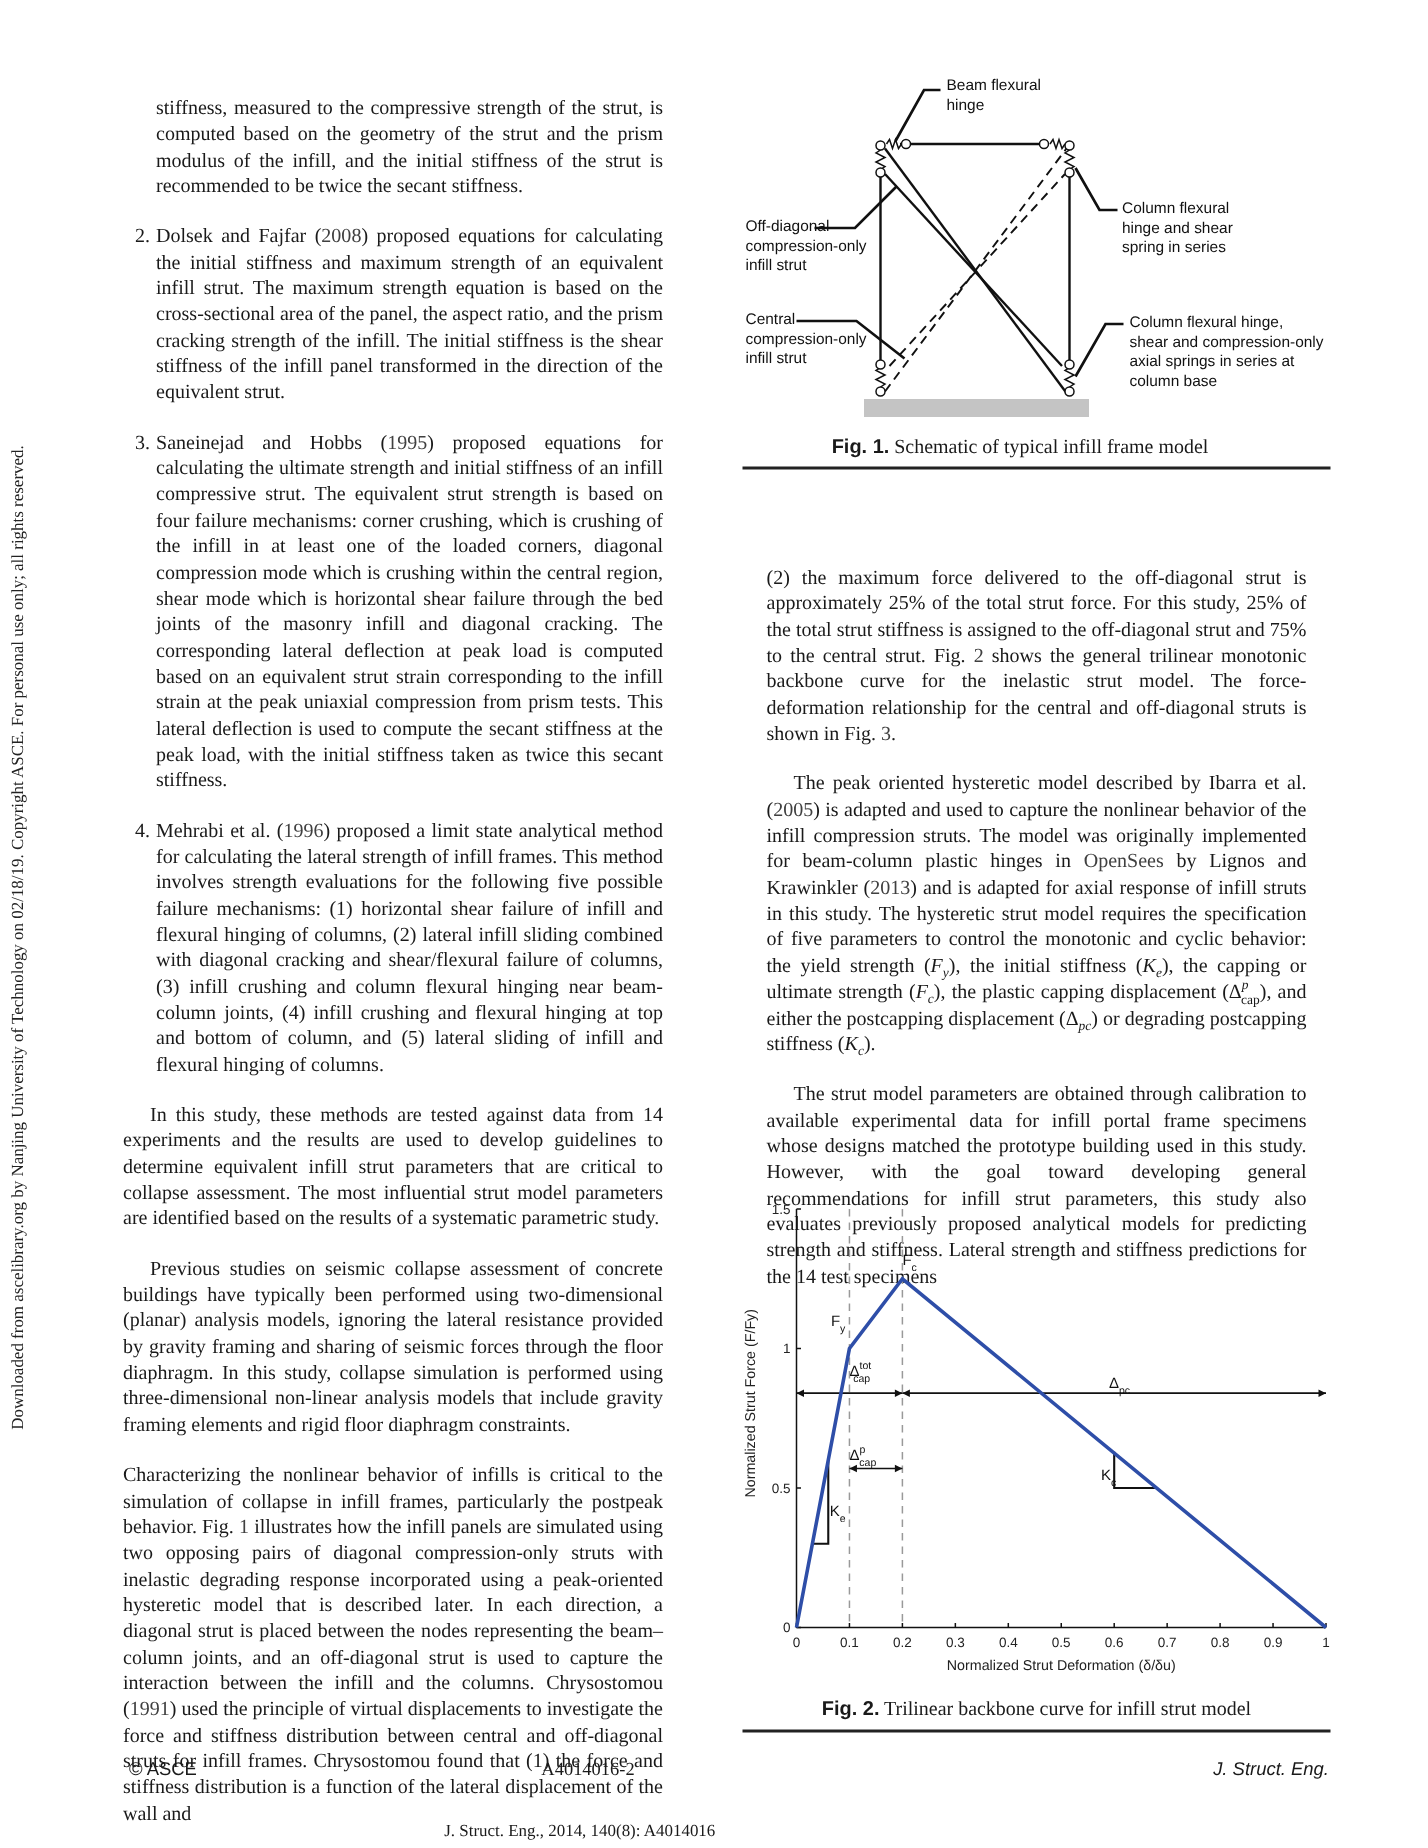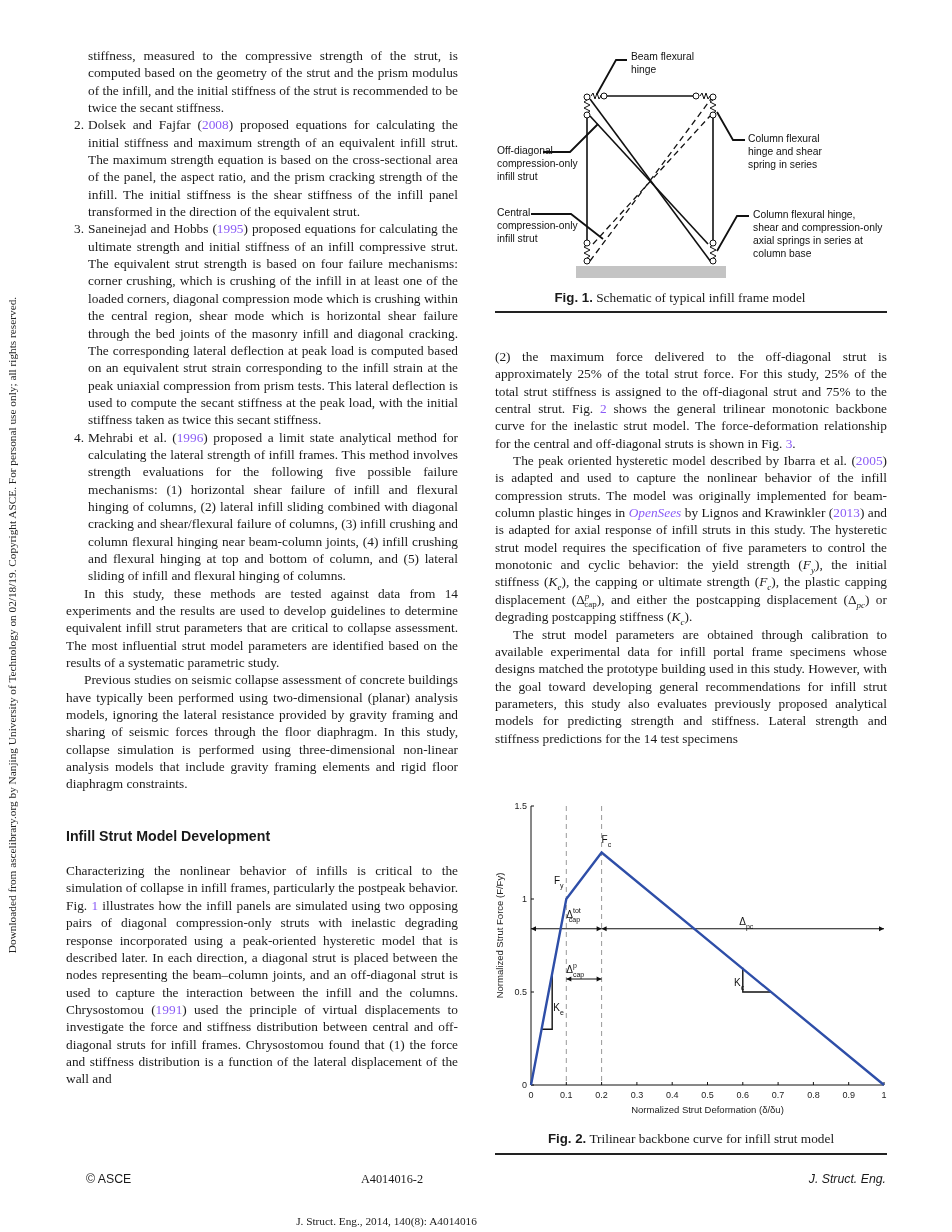--- a/index.html
+++ b/index.html
@@ -4,28 +4,28 @@
 <style>
   html, body { margin: 0; padding: 0; background: #ffffff; }
   body { width: 952px; height: 1232px; position: relative; overflow: hidden;
          font-family: "Liberation Serif", serif; color: #1a1a1a; }
   .sidebar-note { position: absolute; left: 2px; top: 250px; width: 20px; height: 750px; }
   .sidebar-note span { position: absolute; left: 50%; top: 50%;
     transform: translate(-50%, -50%) rotate(-90deg); white-space: nowrap;
     font-size: 11.3px; color: #222; }
   .col { position: absolute; font-size: 13.35px; line-height: 17.35px; text-align: justify; }
   .col-left { left: 66px; top: 47px; width: 392px; }
-  .col-right { left: 495px; top: 348px; width: 392px; }
-  p { margin: 0; }
+  .col-right { left: 495px; top: 360px; width: 392px; }
+  p { margin: 16px; }
   .indent { text-indent: 18px; }
   .list-item { position: relative; padding-left: 22px; }
   .list-item .num { position: absolute; left: 8px; top: 0; }
   .list-item.first { padding-left: 22px; }
-  a.ref { color: #8b5cf6; text-decoration: none; }
-  a.ref.italic { font-style: italic; }
+  a.ref { color: #404040; text-decoration: none; }
+  a.ref.italic { }
   .section-heading { font-family: "Liberation Sans", sans-serif; font-weight: bold;
     font-size: 14.2px; margin: 35px 0 17px 0; text-align: left; }
   .caption { font-size: 13.3px; text-align: center; }
   .caption b { font-family: "Liberation Sans", sans-serif; font-weight: bold; }
   .fig1 { position: absolute; left: 495px; top: 44px; width: 392px; height: 270px; }
   .fig1-caption { position: absolute; left: 484px; top: 290px; width: 392px; }
   .rule { position: absolute; height: 0; border-top: 2px solid #222; }
   .fig2 { position: absolute; left: 495px; top: 798px; width: 400px; height: 325px; }
   .fig2-caption { position: absolute; left: 495px; top: 1131px; width: 392px; }
   .footer { position: absolute; top: 1172px; font-family: "Liberation Sans", sans-serif; font-size: 12.3px; }
@@ -55,21 +55,20 @@
     <span class="num">3.</span><span>Saneinejad and Hobbs (</span><a class="ref">1995</a><span>) proposed equations for calculating the ultimate strength and initial stiffness of an infill compressive strut. The equivalent strut strength is based on four failure mechanisms: corner crushing, which is crushing of the infill in at least one of the loaded corners, diagonal compression mode which is crushing within the central region, shear mode which is horizontal shear failure through the bed joints of the masonry infill and diagonal cracking. The corresponding lateral deflection at peak load is computed based on an equivalent strut strain corresponding to the infill strain at the peak uniaxial compression from prism tests. This lateral deflection is used to compute the secant stiffness at the peak load, with the initial stiffness taken as twice this secant stiffness.</span>
   </p>
 
   <p class="list-item">
     <span class="num">4.</span><span>Mehrabi et al. (</span><a class="ref">1996</a><span>) proposed a limit state analytical method for calculating the lateral strength of infill frames. This method involves strength evaluations for the following five possible failure mechanisms: (1) horizontal shear failure of infill and flexural hinging of columns, (2) lateral infill sliding combined with diagonal cracking and shear/flexural failure of columns, (3) infill crushing and column flexural hinging near beam-column joints, (4) infill crushing and flexural hinging at top and bottom of column, and (5) lateral sliding of infill and flexural hinging of columns.</span>
   </p>
 
   <p class="indent">In this study, these methods are tested against data from 14 experiments and the results are used to develop guidelines to determine equivalent infill strut parameters that are critical to collapse assessment. The most influential strut model parameters are identified based on the results of a systematic parametric study.</p>
   <p class="indent">Previous studies on seismic collapse assessment of concrete buildings have typically been performed using two-dimensional (planar) analysis models, ignoring the lateral resistance provided by gravity framing and sharing of seismic forces through the floor diaphragm.  In this study, collapse simulation is performed using three-dimensional non-linear analysis models that include gravity framing elements and rigid floor diaphragm constraints.</p>
 
-  <h3 class="section-heading">Infill Strut Model Development</h3>
 
   <p><span>Characterizing the nonlinear behavior of infills is critical to the simulation of collapse in infill frames, particularly the postpeak behavior. Fig. </span><a class="ref">1</a><span> illustrates how the infill panels are simulated using two opposing pairs of diagonal compression-only struts with inelastic degrading response incorporated using a peak-oriented hysteretic model that is described later. In each direction, a diagonal strut is placed between the nodes representing the beam–column joints, and an off-diagonal strut is used to capture the interaction between the infill and the columns. Chrysostomou (</span><a class="ref">1991</a><span>) used the principle of virtual displacements to investigate the force and stiffness distribution between central and off-diagonal struts for infill frames. Chrysostomou found that (1) the force and stiffness distribution is a function of the lateral displacement of the wall and</span></p>
 </div>
 
 <svg class="fig1" viewBox="0 0 392 270" width="392" height="270">
   <g stroke="#111" fill="none" stroke-width="1.6">
 
     <line x1="105" y1="52" x2="200" y2="52"></line>
 
     <line x1="92" y1="70" x2="92" y2="196"></line>

